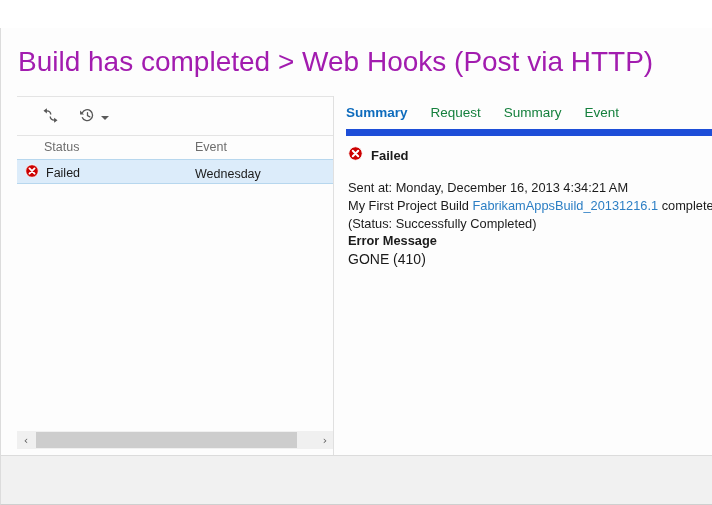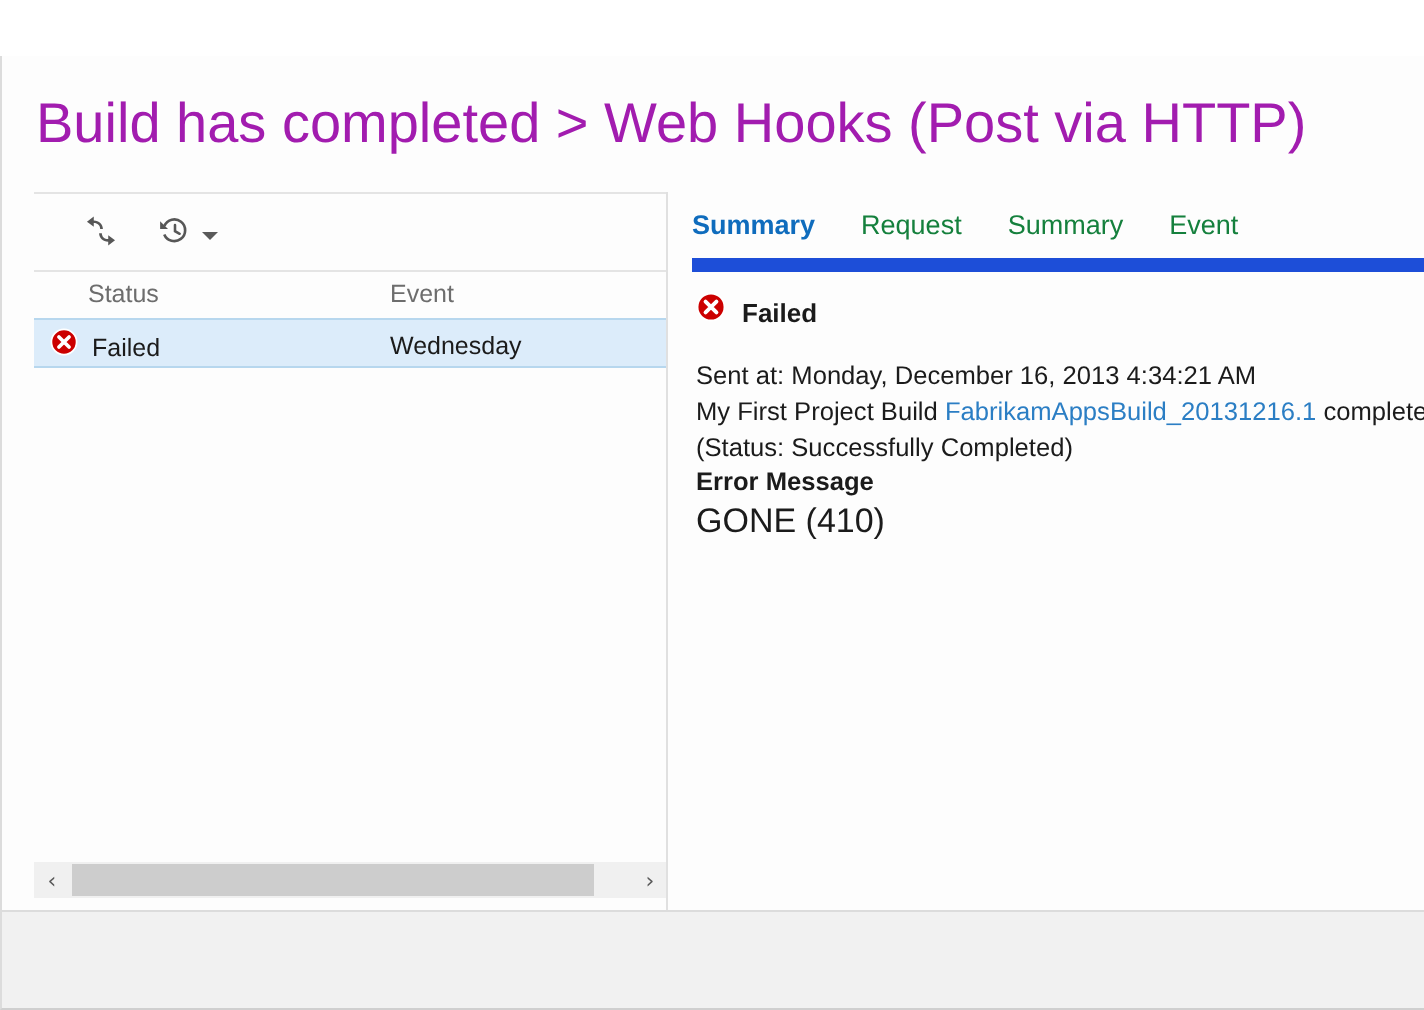--- a/index.html
+++ b/index.html
@@ -328,21 +328,21 @@
     top: 97px;
     font-size: 12.8px;
     font-weight: bold;
     color: #1b1b1b;
     white-space: nowrap;
   }
   .sum-err-value {
     position: absolute;
     left: 2px;
     top: 115px;
-    font-size: 17px;
+    font-size: 14px;
     color: #1b1b1b;
     white-space: nowrap;
   }
 
   
   .footer {
     position: absolute;
     left: 0;
     top: 455px;
     width: 712px;

